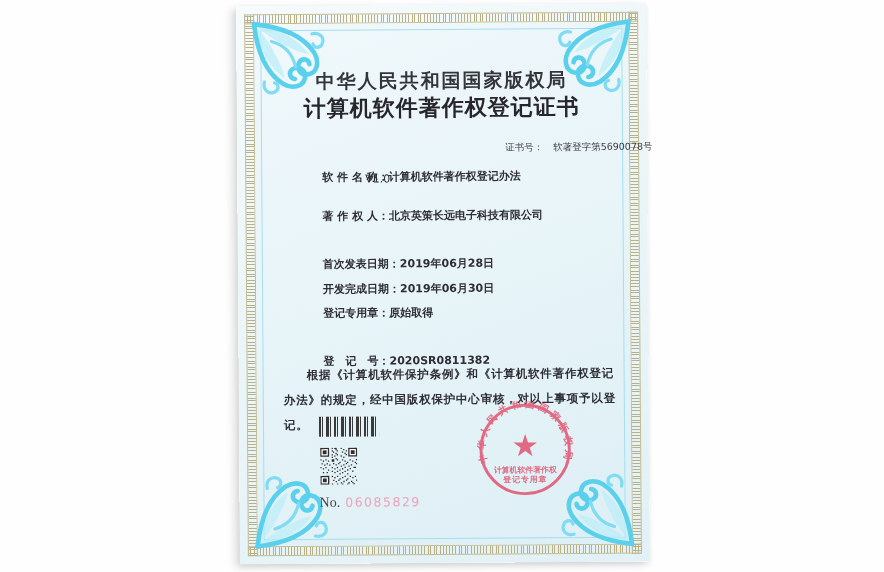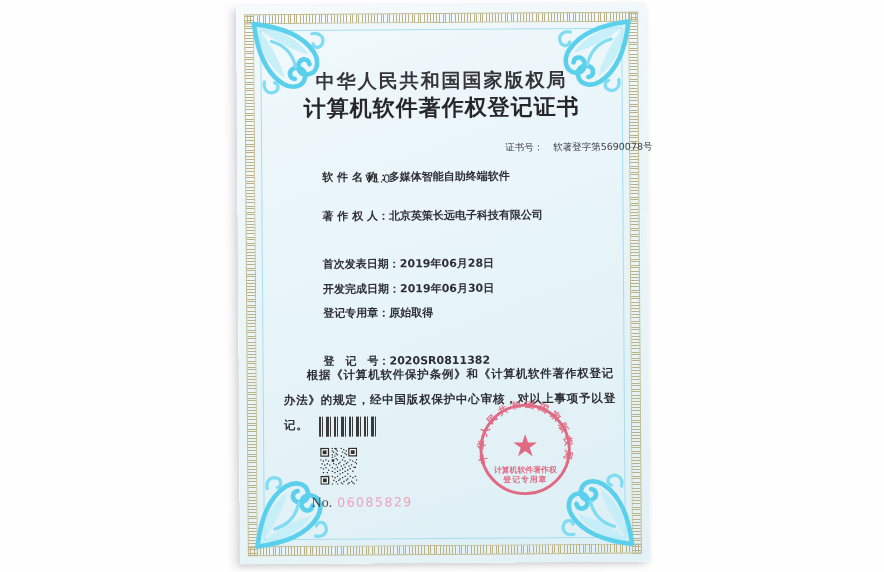--- a/index.html
+++ b/index.html
@@ -29,21 +29,21 @@
   .certno{position:absolute;top:126px;left:250px;font-size:9.5px;color:#3c3c42;white-space:pre;}
   .certno .gap{display:inline-block;width:10px;}
   .frow{position:absolute;left:62px;font-size:11px;font-weight:600;color:#2e2e34;white-space:pre;}
   .flabel{display:inline-block;min-width:66px;}
   .version{position:absolute;left:128px;font-size:11px;font-weight:400;color:#2e2e34;}
   .statement{position:absolute;left:45px;top:357px;width:334px;font-size:11.5px;line-height:25px;
              color:#2e2e34;text-indent:2em;letter-spacing:0.8px;font-weight:600;}
   .barcode{position:absolute;left:80px;top:411px;width:60px;height:20px;
            background-image:repeating-linear-gradient(90deg,#3a3a3a 0 2px,rgba(0,0,0,0) 2px 3px,#3a3a3a 3px 4px,rgba(0,0,0,0) 4px 7px,#3a3a3a 7px 10px,rgba(0,0,0,0) 10px 11px,#3a3a3a 11px 12px,rgba(0,0,0,0) 12px 15px);}
   .qr{position:absolute;left:81px;top:442px;width:37px;height:37px;}
-  .serial{position:absolute;left:72px;top:486px;}
+  .serial{position:absolute;left:80px;top:486px;}
   .no-label{font-family:"Liberation Serif",serif;font-size:14px;color:#45454c;}
   .no-value{font-size:12.5px;letter-spacing:1.5px;color:#efa2bb;margin-left:5px;}
   .issue-date{position:absolute;left:228px;top:487px;width:110px;text-align:center;
               font-size:13px;font-weight:700;color:#222;letter-spacing:0.5px;}
   .seal{position:absolute;left:238px;top:397px;width:96px;height:96px;opacity:0.87;}
 </style>
 </head>
 <body>
 
 <div class="canvas">
@@ -117,21 +117,21 @@
       </g>
     </svg>
 
     <div class="authority">中华人民共和国国家版权局</div>
     <div class="title">计算机软件著作权登记证书</div>
     <div class="certno">
       <span>证书号：</span><span class="gap"></span><span>软著登字第5690078号</span>
     </div>
 
     <div class="frow" style="top:151px">
-      <span class="flabel">软 件 名 称：</span><span class="fval">多媒体智能自助终端软件</span>
+      <span class="flabel">软 件 名 称：</span><span class="fval">计算机软件著作权登记办法</span>
     </div>
     <div class="version" style="top:167px">V1.0</div>
     <div class="frow" style="top:190px">
       <span class="flabel">著 作 权 人：</span><span class="fval">北京英策长远电子科技有限公司</span>
     </div>
     <div class="frow" style="top:238px">
       <span class="flabel">首次发表日期：</span><span class="fval">2019年06月28日</span>
     </div>
     <div class="frow" style="top:263px">
       <span class="flabel">开发完成日期：</span><span class="fval">2019年06月30日</span>

